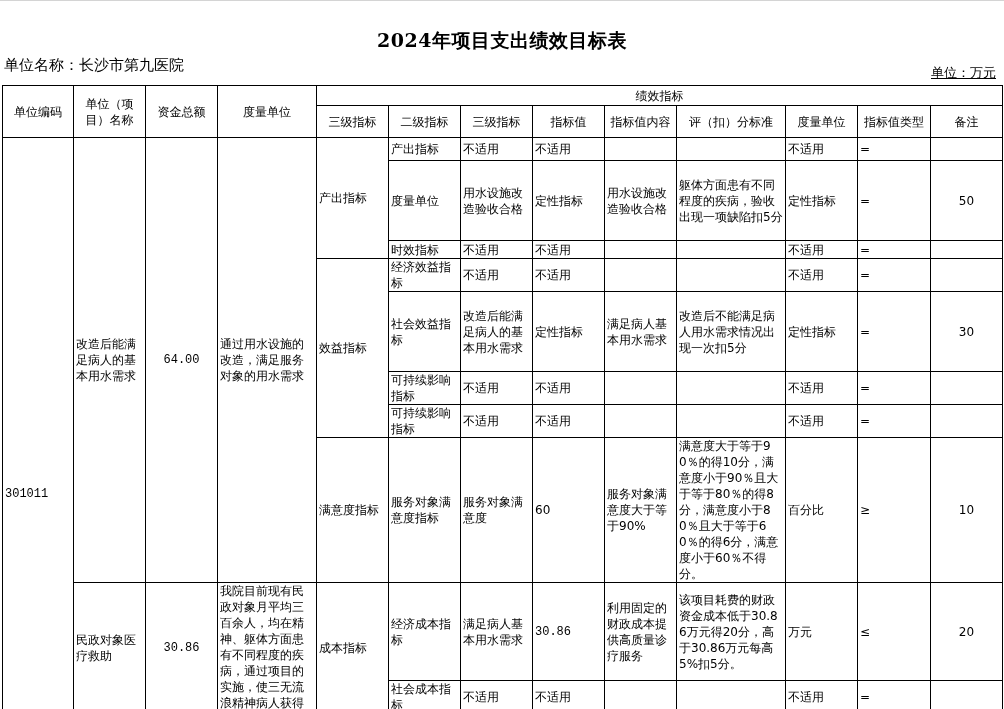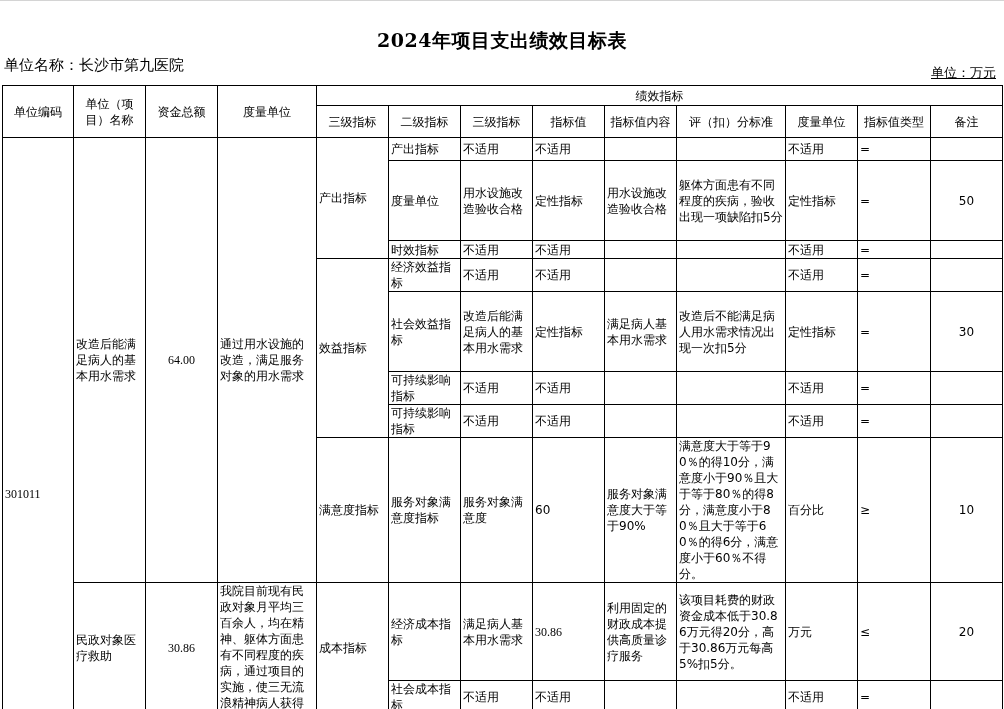--- a/index.html
+++ b/index.html
@@ -8,21 +8,21 @@
   .topline { position:absolute; left:0; top:0; width:1004px; height:1px; background:#d4d4d4; }
   .title { position:absolute; left:0; width:1004px; top:28px; text-align:center;
            font-family:"DejaVu Serif", serif; font-weight:bold; font-size:19px; letter-spacing:0.5px; }
   .unit-name { position:absolute; left:4px; top:56px; font-size:15px; }
   .unit { position:absolute; right:8px; top:64px; font-size:13px;text-decoration:underline; }
   table { position:absolute; left:2px; top:85px; border-collapse:collapse; table-layout:fixed; font-size:12px; }
   td { border:1.5px solid #000; padding:0 2px; vertical-align:middle; line-height:16px; overflow:hidden; word-break:break-all; }
   .hd td, td.hd { text-align:center; }
   .r { text-align:center; }
   .bot { vertical-align:bottom; padding-bottom:3px; }
-  .mono { font-family:Liberation Serif, serif; }
+  .mono { font-family:Liberation Mono, monospace; }
 </style>
 </head>
 <body>
 
 <div class="topline"></div>
 <div class="title">2024年项目支出绩效目标表</div>
 <div class="unit-name">单位名称：长沙市第九医院</div>
 <div class="unit">单位：万元</div>
 
 <table>

